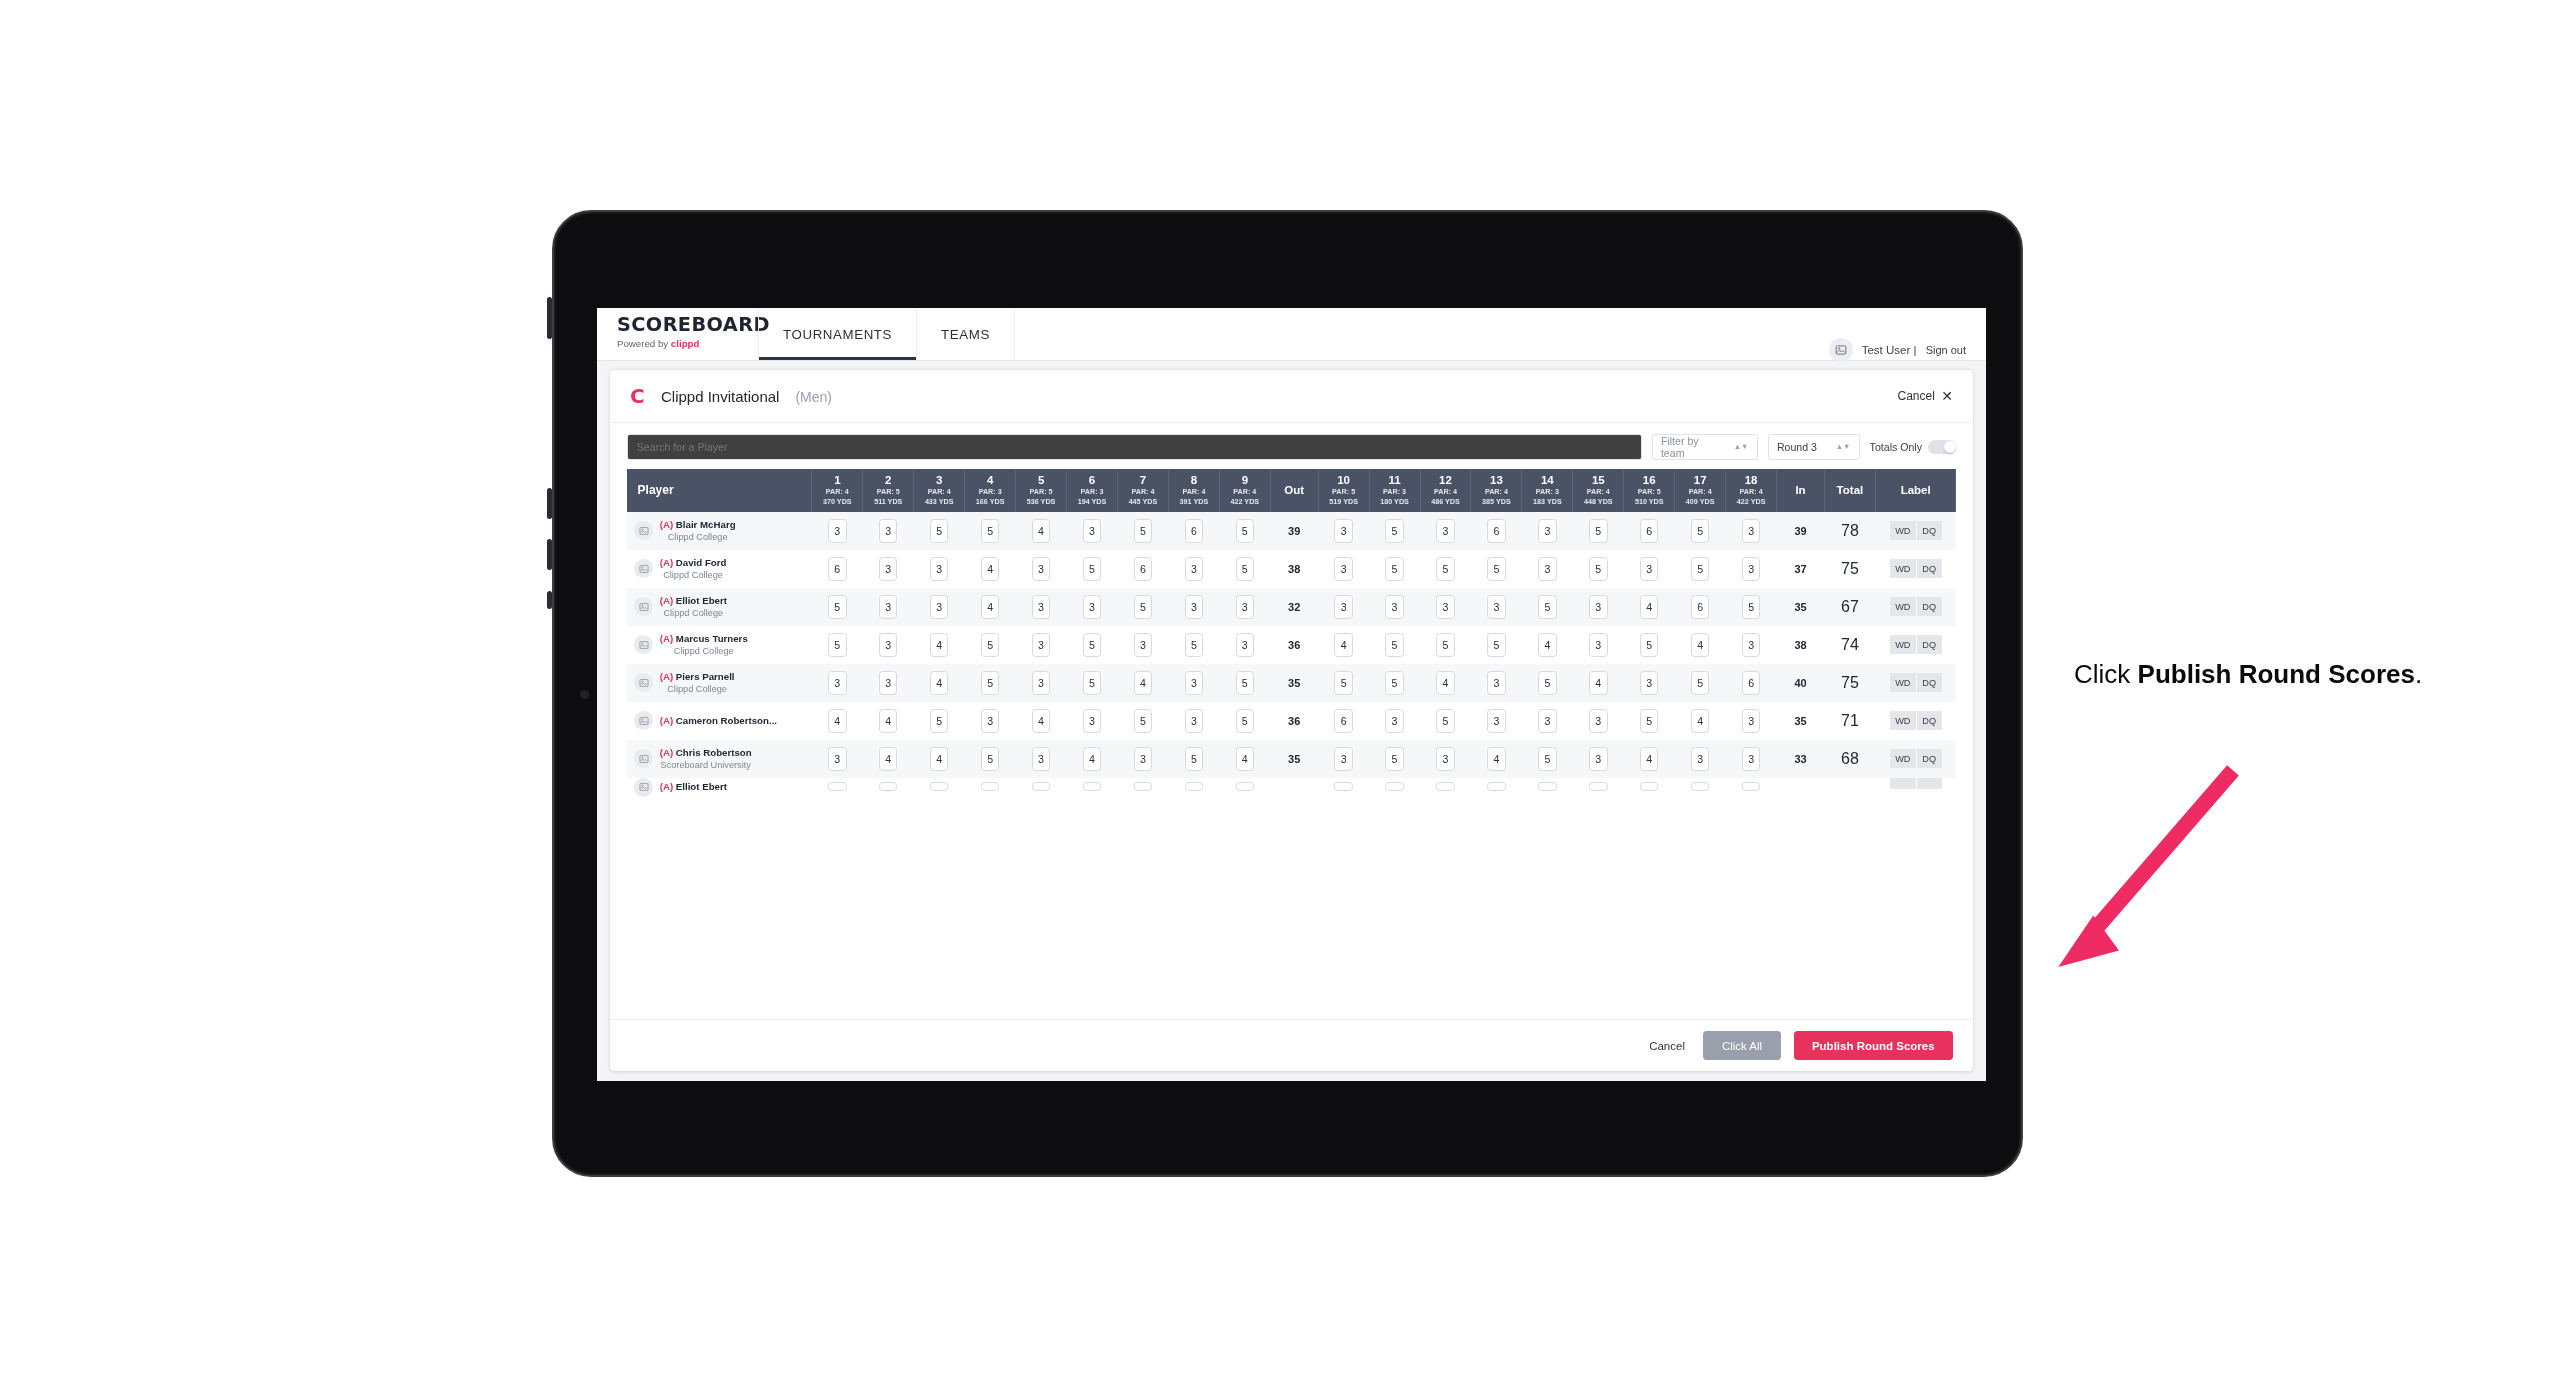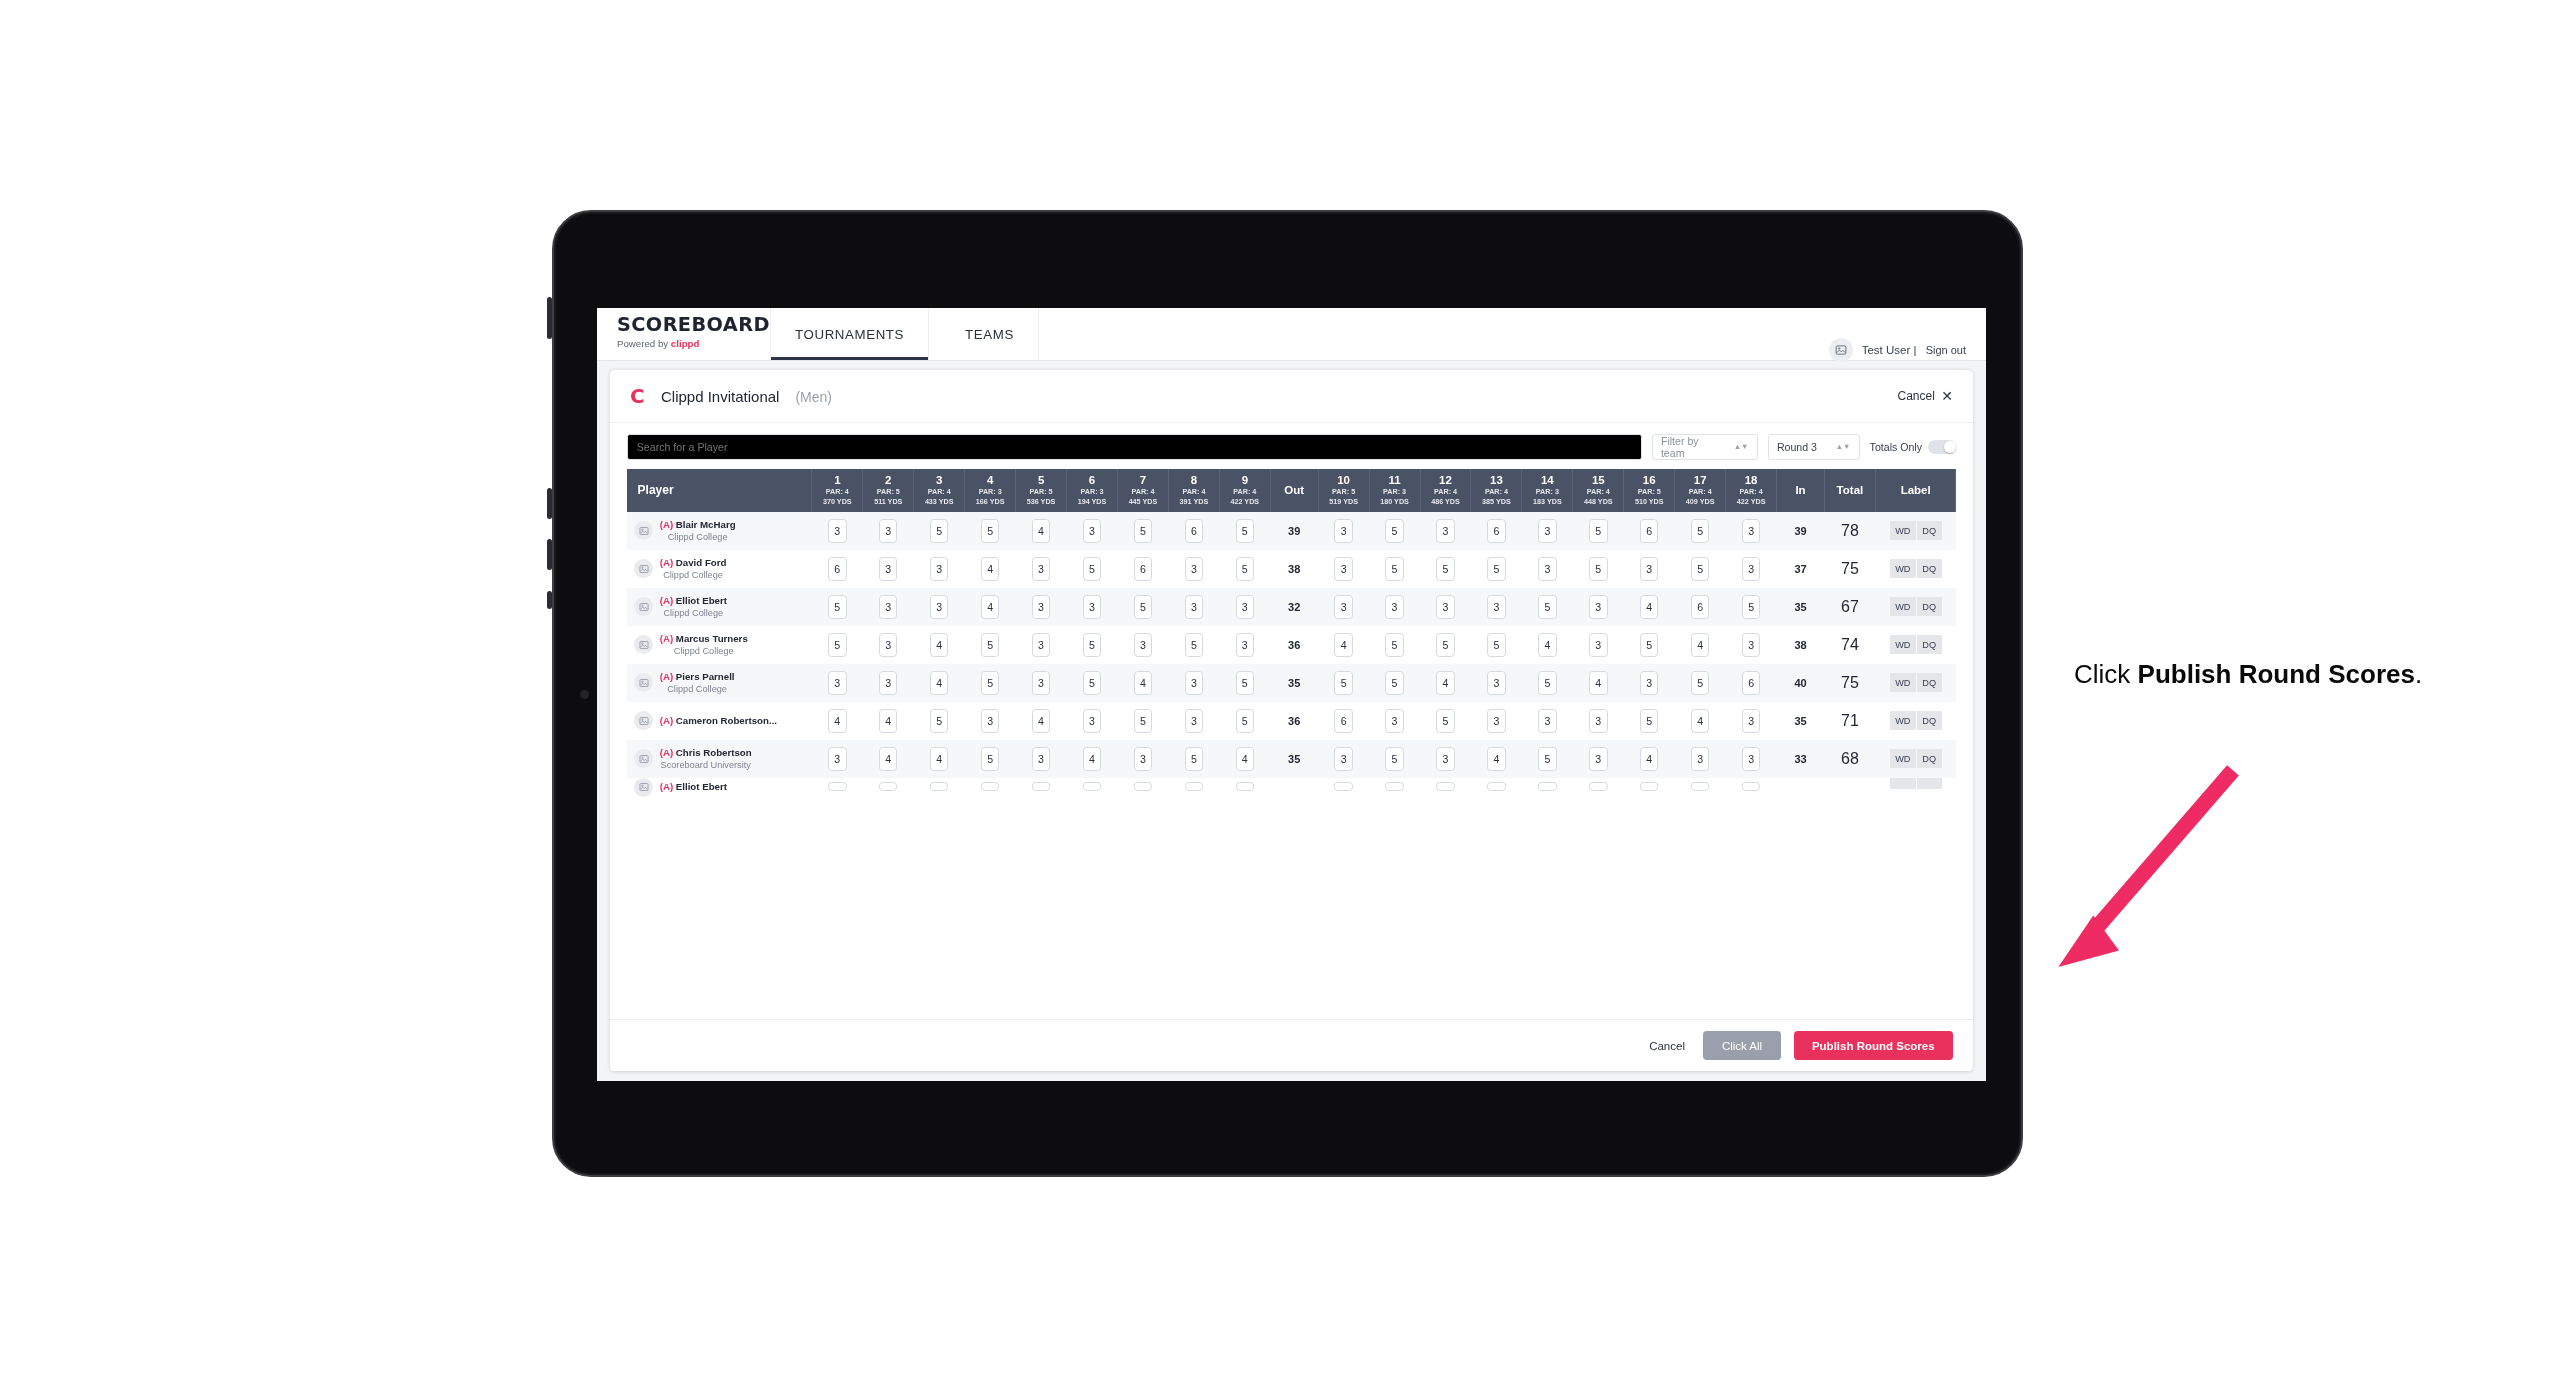--- a/index.html
+++ b/index.html
@@ -48,21 +48,21 @@
     font-weight:800; font-size:19.3px; letter-spacing:0.4px;
     color:#1f2430; line-height:22px;
   }
   .brand-sub { font-size:9.7px; color:#5d6470; line-height:13px; margin-top:0.9px; }
   .brand-sub .clippd { color:#e8315c; font-weight:700; }
 
   .navtabs { display:flex; align-items:stretch; }
   .navtab {
     display:flex; align-items:center; padding:0 24px;
     font-size:13.3px; color:#2b3040; letter-spacing:0.6px;
-    cursor:pointer; position:relative; border-right:0.9px solid #eceef1;margin-left:12px;
+    cursor:pointer; position:relative; border-right:0.9px solid #eceef1;
   }
   .navtab:first-child { border-left:0.9px solid #eceef1; }
   .navtab.active:after {
     content:""; position:absolute; left:0; right:0; bottom:0; height:2.8px;
     background:#2c3347;
   }
   .nav-right {
     margin-left:auto; display:flex; align-items:center; gap:9.2px; padding-right:20px;margin-top:31px;
   }
   .avatar {
@@ -109,21 +109,21 @@
   }
   .subtab.active { background:#ffffff; color:#242a38; font-weight:600; }
 
   
   .filters {
     display:flex; align-items:center; gap:10px; padding:11px 16.6px 9.2px 16.6px;
     background:#fff;
   }
   .search {
     flex:1; height:26px; border:0.9px solid #dfe2e8; border-radius:2.8px;
-    background:#000000; font-size:10.6px; color:#8a909c; padding:0 9.2px;
+    background:#404040; font-size:10.6px; color:#8a909c; padding:0 9.2px;
     font-family:"Liberation Sans", sans-serif;
   }
   .selbox {
     height:26px; border:0.9px solid #dfe2e8; border-radius:2.8px; background:#fff;
     display:flex; align-items:center; justify-content:space-between;
     padding:0 8.3px; font-size:10.6px; color:#8a909c; gap:11px; cursor:pointer;
   }
   .selbox.round { color:#3a4050; width:92px; }
   .selbox.team { width:106px; }
   .chev { font-size:7.4px; color:#9aa1ae; line-height:1; }

